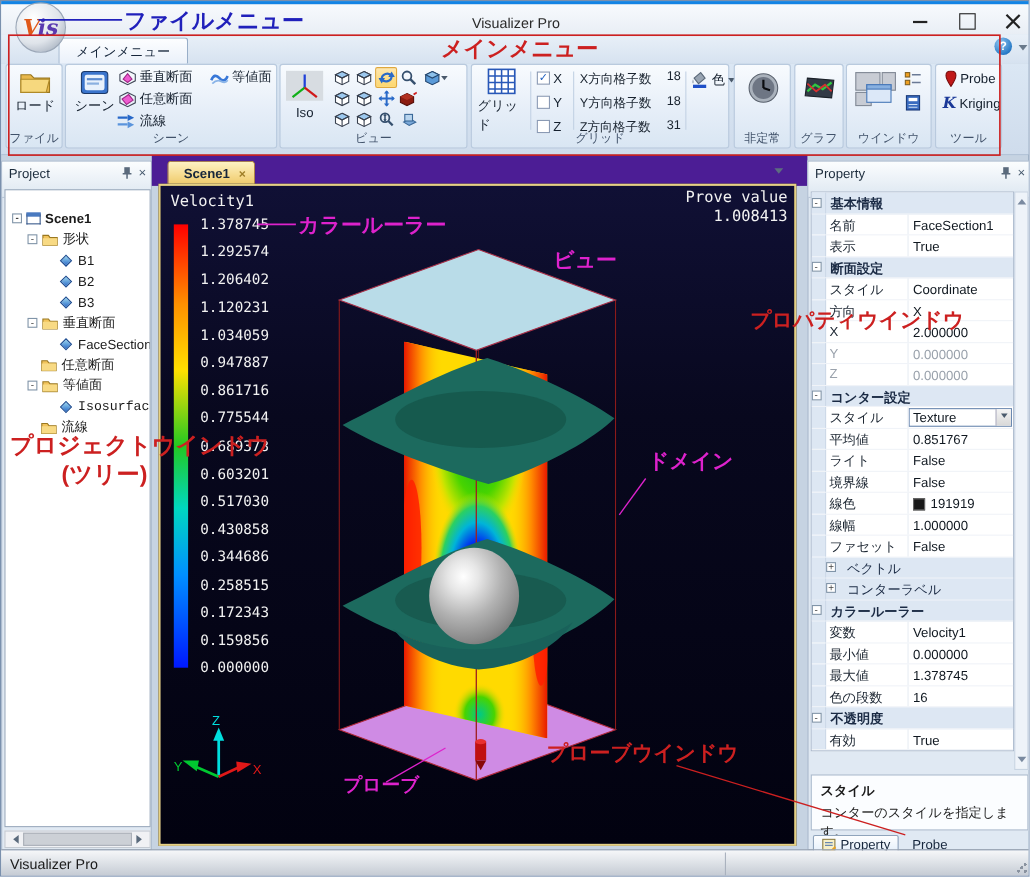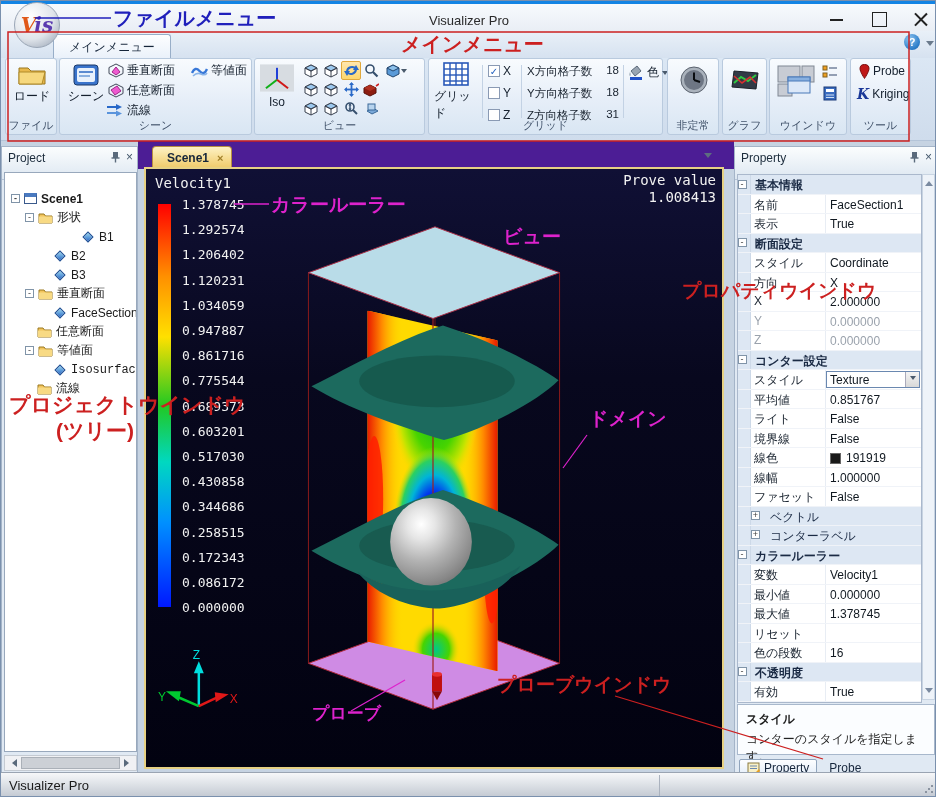--- a/index.html
+++ b/index.html
@@ -441,21 +441,21 @@
           <span>Scene1</span>
         </div>
       <div class="trow" style="padding-left:20px;">
           <span class="exp">-</span>
           <svg width="15" height="12" viewBox="0 0 15 12" style="margin-right:4px;flex:none;">
             <path d="M1,2 h5 l1.5,2 h6.5 v7 h-13 z" fill="#f2c45c" stroke="#9a7820"></path>
             <path d="M1,4.5 h13 v6.5 h-13 z" fill="#f8da84"></path>
           </svg>
           <span>形状</span>
         </div>
-      <div class="trow" style="padding-left:76px;">
+      <div class="trow" style="padding-left:48px;">
           <span class="tico-dia"></span>
           <span>B1</span>
         </div>
       <div class="trow" style="padding-left:48px;">
           <span class="tico-dia"></span>
           <span>B2</span>
         </div>
       <div class="trow" style="padding-left:48px;">
           <span class="tico-dia"></span>
           <span>B3</span>
@@ -612,21 +612,21 @@
     <div class="cbl" style="top:154px;">0.947887</div>
     <div class="cbl" style="top:179px;">0.861716</div>
     <div class="cbl" style="top:204px;">0.775544</div>
     <div class="cbl" style="top:230px;">0.689373</div>
     <div class="cbl" style="top:255px;">0.603201</div>
     <div class="cbl" style="top:280px;">0.517030</div>
     <div class="cbl" style="top:305px;">0.430858</div>
     <div class="cbl" style="top:330px;">0.344686</div>
     <div class="cbl" style="top:356px;">0.258515</div>
     <div class="cbl" style="top:381px;">0.172343</div>
-    <div class="cbl" style="top:406px;">0.086172</div>
+    <div class="cbl" style="top:406px;">0.159856</div>
     <div class="cbl" style="top:431px;">0.000000</div>
   </div>
 
   <div class="panel" style="left:733px;top:145px;width:203px;height:627px;">
     <div class="phead"><span>Property</span>
       <span class="phicons">
         <svg width="9" height="12" viewBox="0 0 9 12">
             <rect x="2" y="1" width="5" height="6" fill="#5a6a7c"></rect>
             <line x1="0.5" y1="7" x2="8.5" y2="7" stroke="#5a6a7c" stroke-width="1.4"></line>
             <line x1="4.5" y1="7" x2="4.5" y2="11.5" stroke="#5a6a7c" stroke-width="1.4"></line>
@@ -756,25 +756,20 @@
         </div>
       <div class="prow">
           <span class="pgut"></span>
           <span class="pn">最小値</span>
           <span class="pv">0.000000</span>
         </div>
       <div class="prow">
           <span class="pgut"></span>
           <span class="pn">最大値</span>
           <span class="pv">1.378745</span>
-        </div>
-      <div class="prow">
-          <span class="pgut"></span>
-          <span class="pn">リセット</span>
-          <span class="pv"></span>
         </div>
       <div class="prow">
           <span class="pgut"></span>
           <span class="pn">色の段数</span>
           <span class="pv">16</span>
         </div>
       <div class="prow grp">
           <span class="pgut">
             <span class="exp">-</span>
           </span>

